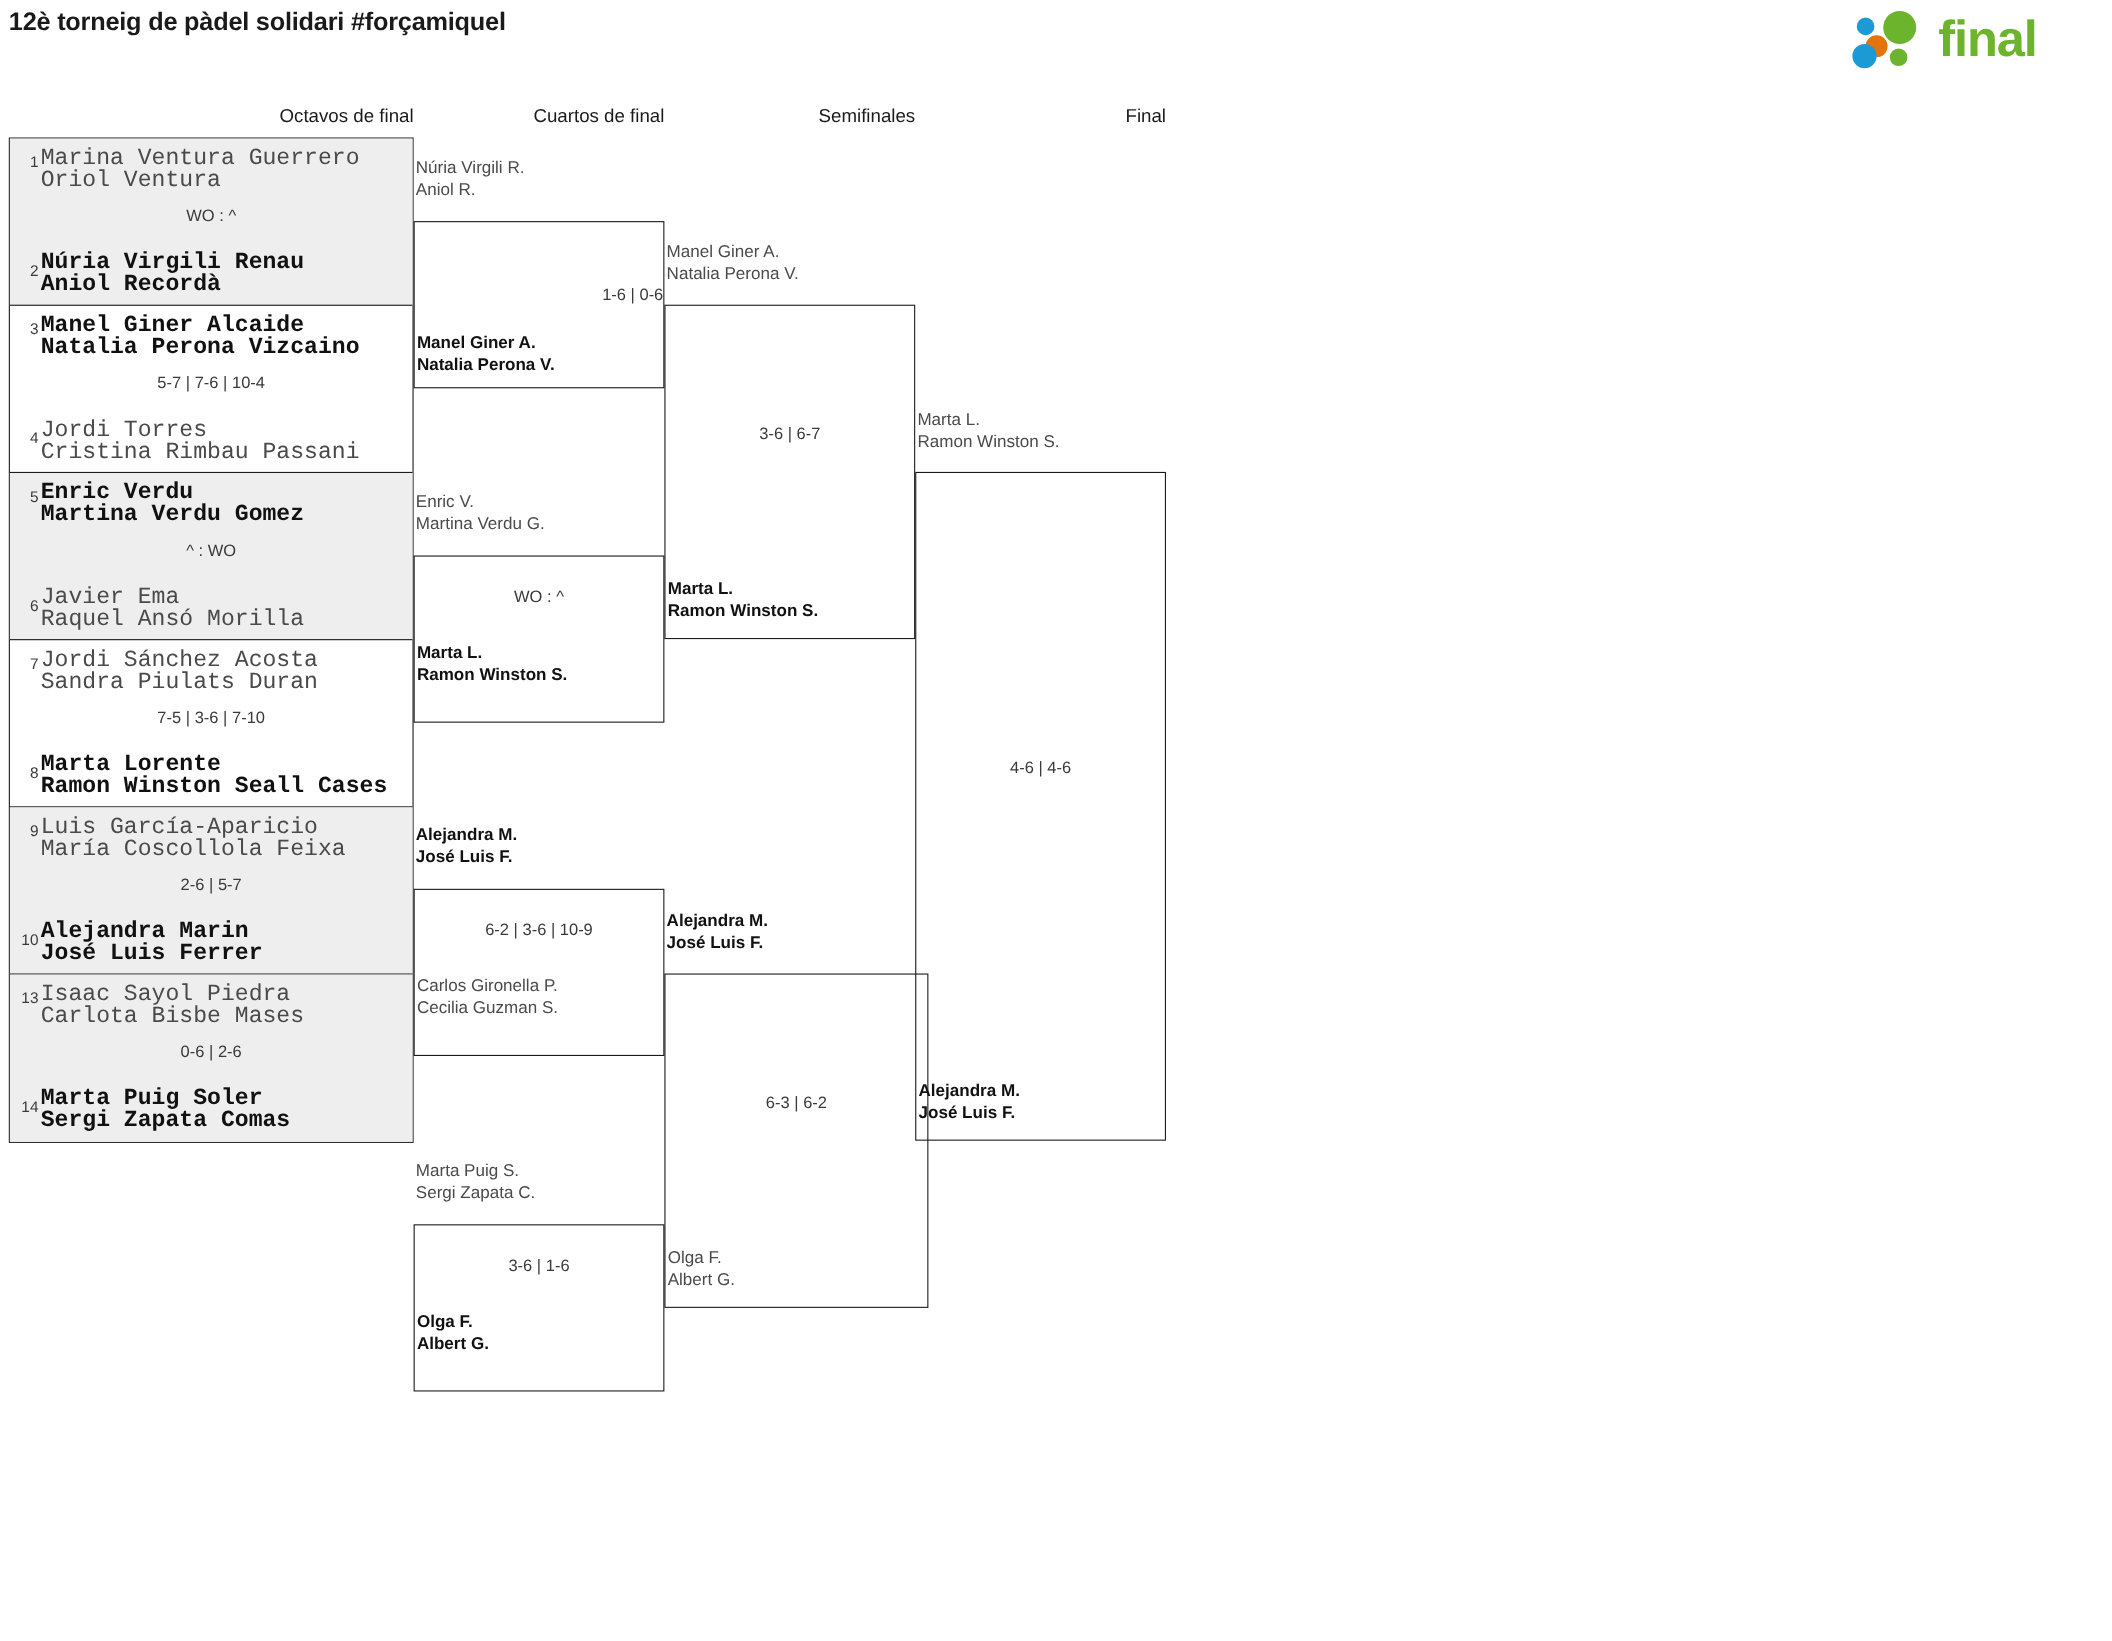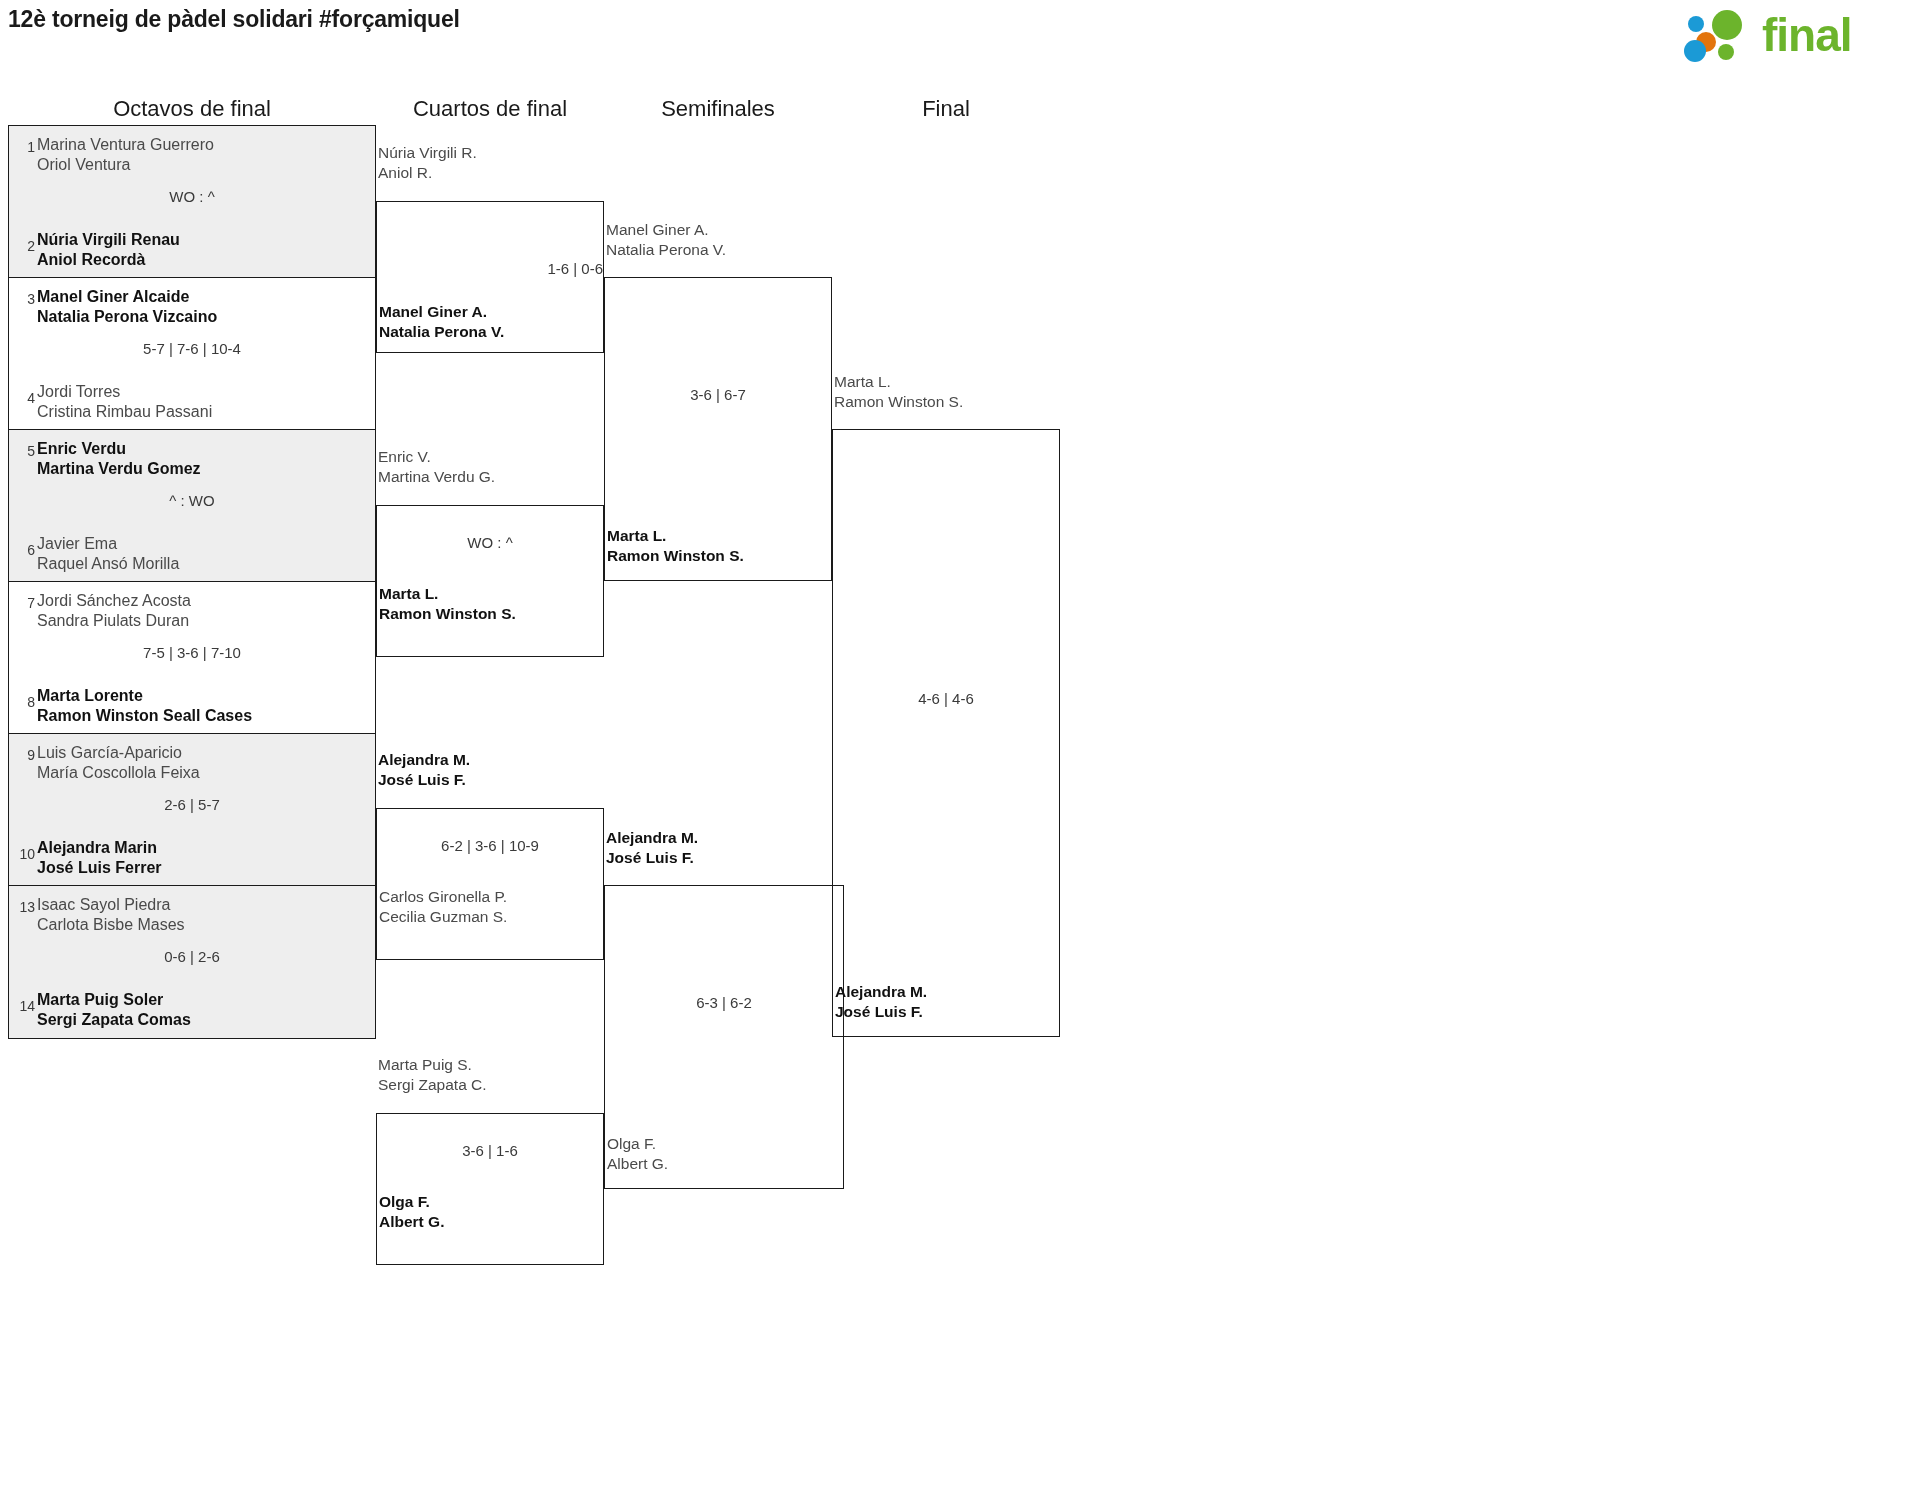--- a/index.html
+++ b/index.html
@@ -45,23 +45,23 @@
     font-weight: bold;
     color: #6cb42c;
     letter-spacing: -1px;
     line-height: 54px;
   }
   .dot { position: absolute; border-radius: 50%; }
 
   
   .round-header {
     position: absolute;
-    font-size: 22px;
+    font-size: 17px;
     color: #1a1a1a;
-    text-align: center;
+    text-align: right;
     white-space: nowrap;
   }
 
   
   #r1-container {
     position: absolute;
     left: 8px;
     top: 125px;
     width: 368px;
     border-top: 1.6px solid #1a1a1a;
@@ -83,23 +83,24 @@
     position: absolute;
     left: 6px;
     font-size: 14px;
     color: #3a3a3a;
     width: 20px;
     text-align: right;
   }
   .r1-team {
     position: absolute;
     left: 28px;
-    font-size: 16px;
+    font-size: 21px;
     line-height: 19.5px;
     white-space: nowrap;
+    font-family: Liberation Mono, monospace;
   }
   .r1-team.winner { font-weight: bold; color: #111111; }
   .r1-team.loser  { font-weight: normal; color: #4a4a4a; }
   .r1-team-top { top: 9px; }
   .r1-team-bot { top: 104px; }
   .seed-top { top: 13px; }
   .seed-bot { top: 112px; }
 
   .r1-score {
     position: absolute;

